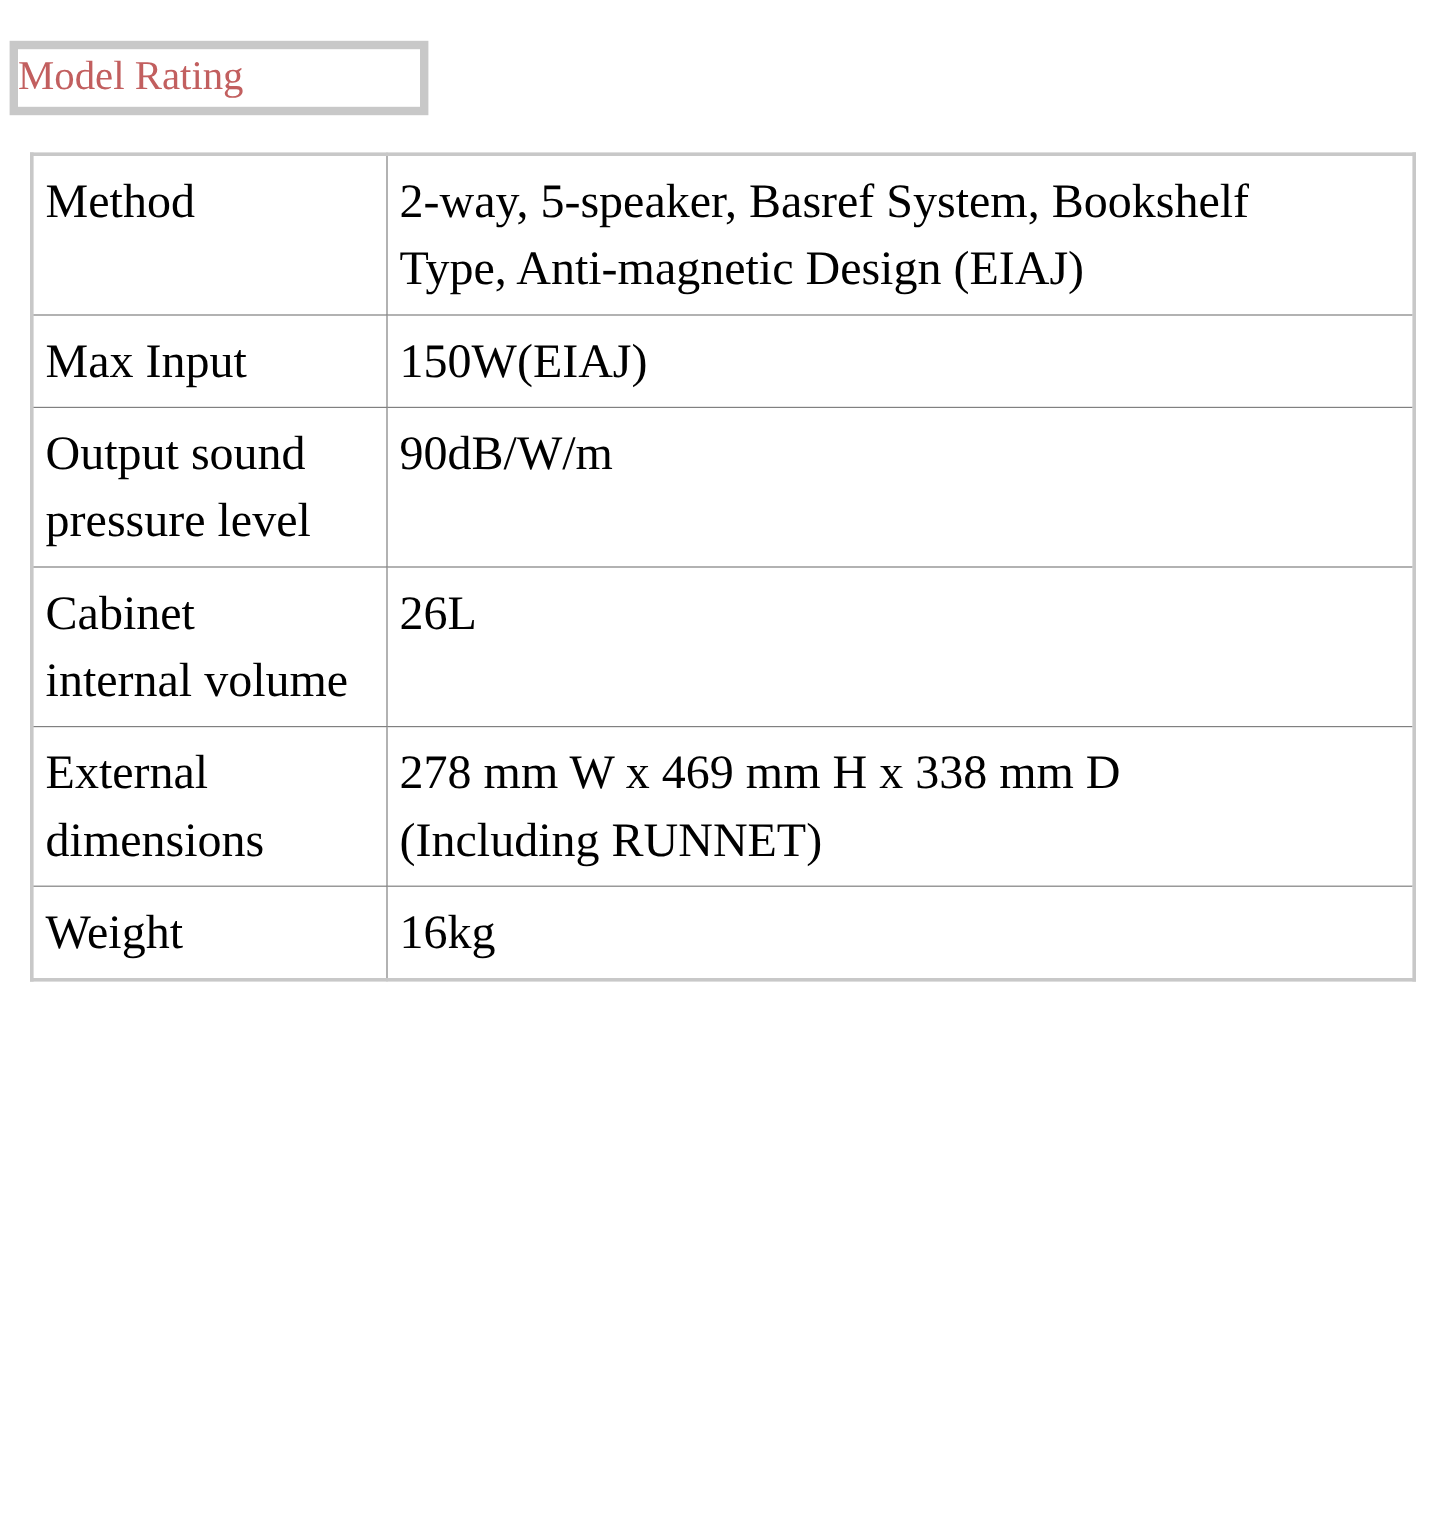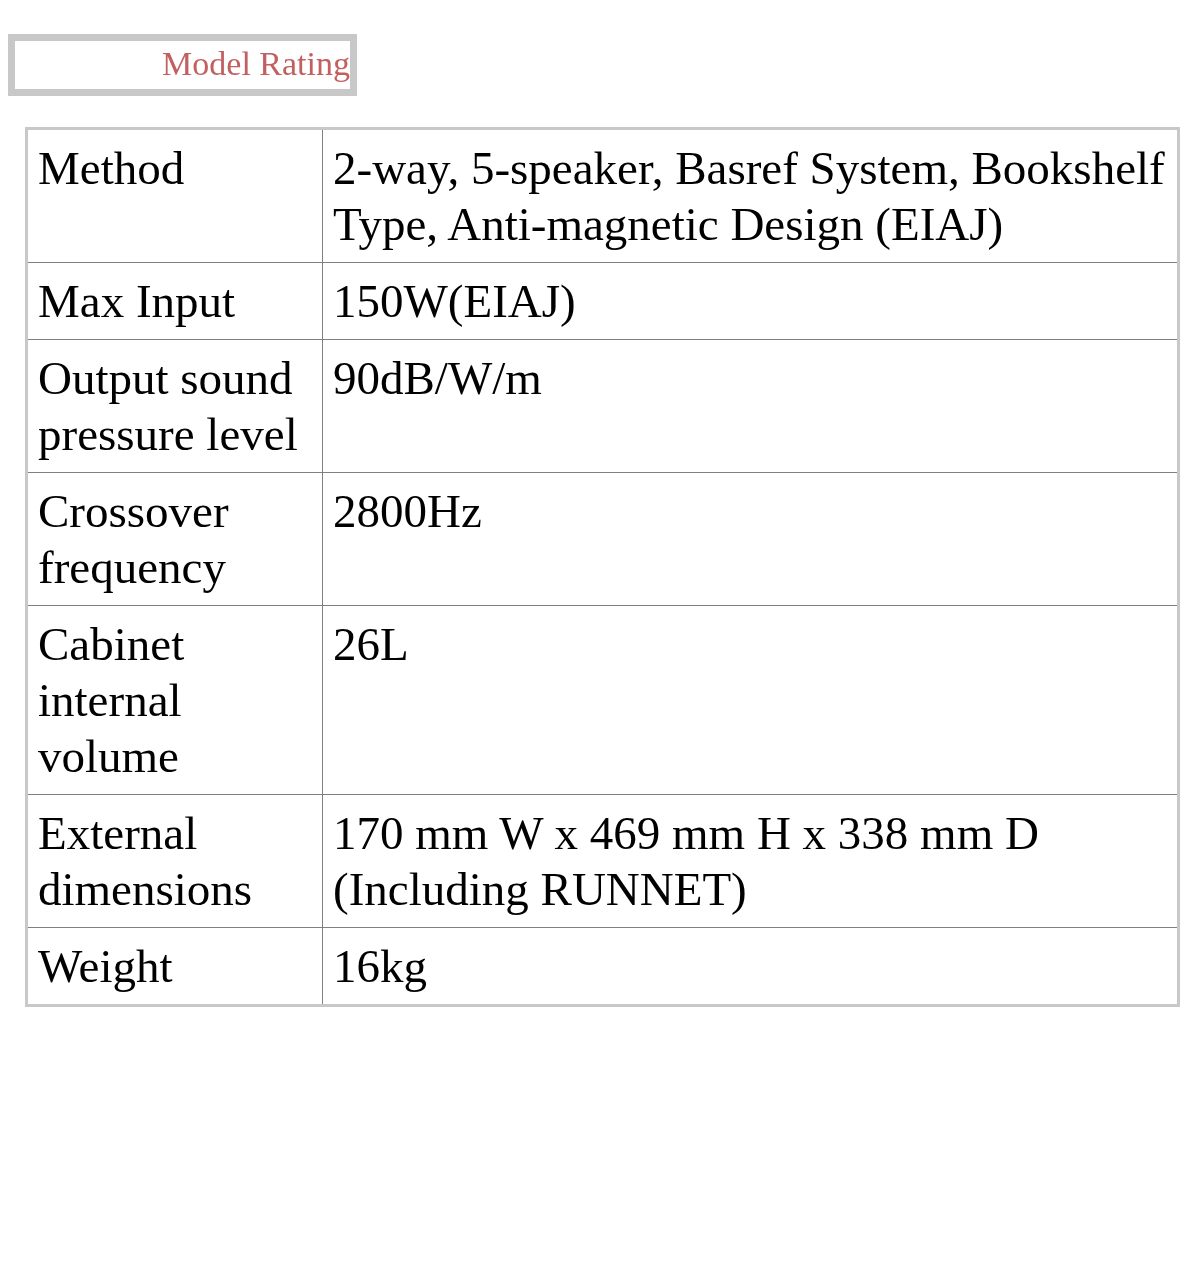--- a/index.html
+++ b/index.html
@@ -20,39 +20,39 @@
     color:var(--text-black);
   }
   .header-frame{
     margin:34px 0 0 8px;
     width:349px;
     background:var(--frame-gray);
     padding:7px;
   }
   .header-inner{
     background:#ffffff;
-    text-align:right;
+    text-align:left;
     padding:2px 0 4px 0;
   }
   .header-inner span{
     font-size:34px;
     line-height:42px;
     color:var(--accent-red);
   }
   table.spec{
     margin:31px 0 0 25px;
     width:1152px;
     border-collapse:collapse;
     border:3px solid var(--frame-gray);
     table-layout:fixed;
   }
   table.spec td{
     border:1px solid var(--cell-border);
     vertical-align:top;
-    font-size:47px;
+    font-size:40px;
     line-height:56px;
     padding:10px 10px;
     white-space:pre-line;
     overflow:hidden;
   }
   td.label-cell{width:296px;}
   td.value-cell{width:856px;}
 </style>
 </head>
 <body>
@@ -73,33 +73,28 @@
     <tr>
       <td class="label-cell">Max Input</td>
       <td class="value-cell">150W(EIAJ)</td>
     </tr>
     <tr>
       <td class="label-cell">Output sound
 pressure level</td>
       <td class="value-cell">90dB/W/m</td>
     </tr>
     <tr>
-      <td class="label-cell">Crossover
-frequency</td>
-      <td class="value-cell">2800Hz</td>
-    </tr>
-    <tr>
       <td class="label-cell">Cabinet
 internal volume</td>
       <td class="value-cell">26L</td>
     </tr>
     <tr>
       <td class="label-cell">External
 dimensions</td>
-      <td class="value-cell">170 mm W x 469 mm H x 338 mm D
+      <td class="value-cell">278 mm W x 469 mm H x 338 mm D
 (Including RUNNET)</td>
     </tr>
     <tr>
       <td class="label-cell">Weight</td>
       <td class="value-cell">16kg</td>
     </tr>
   </tbody>
 </table>
 
 </body></html>

